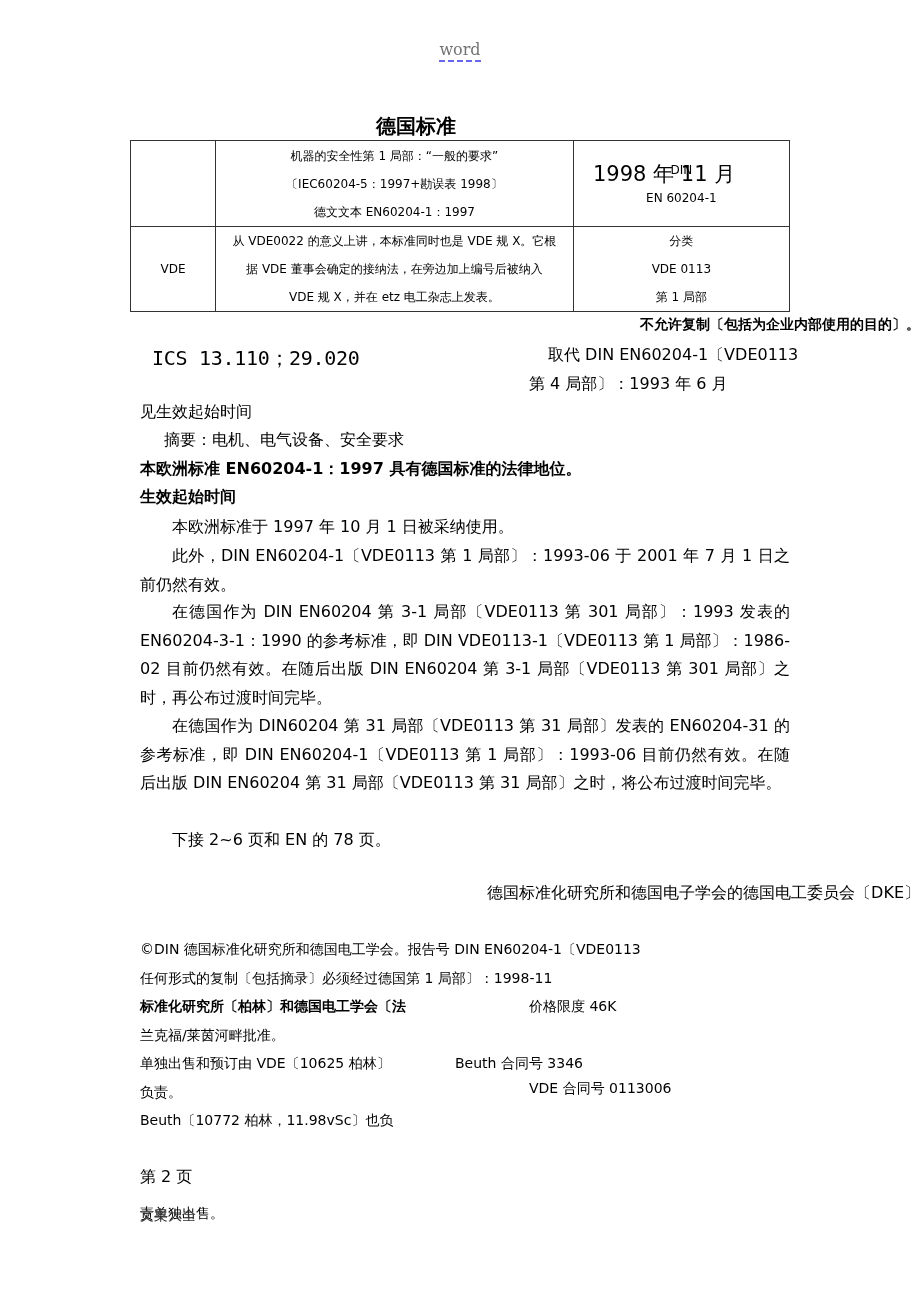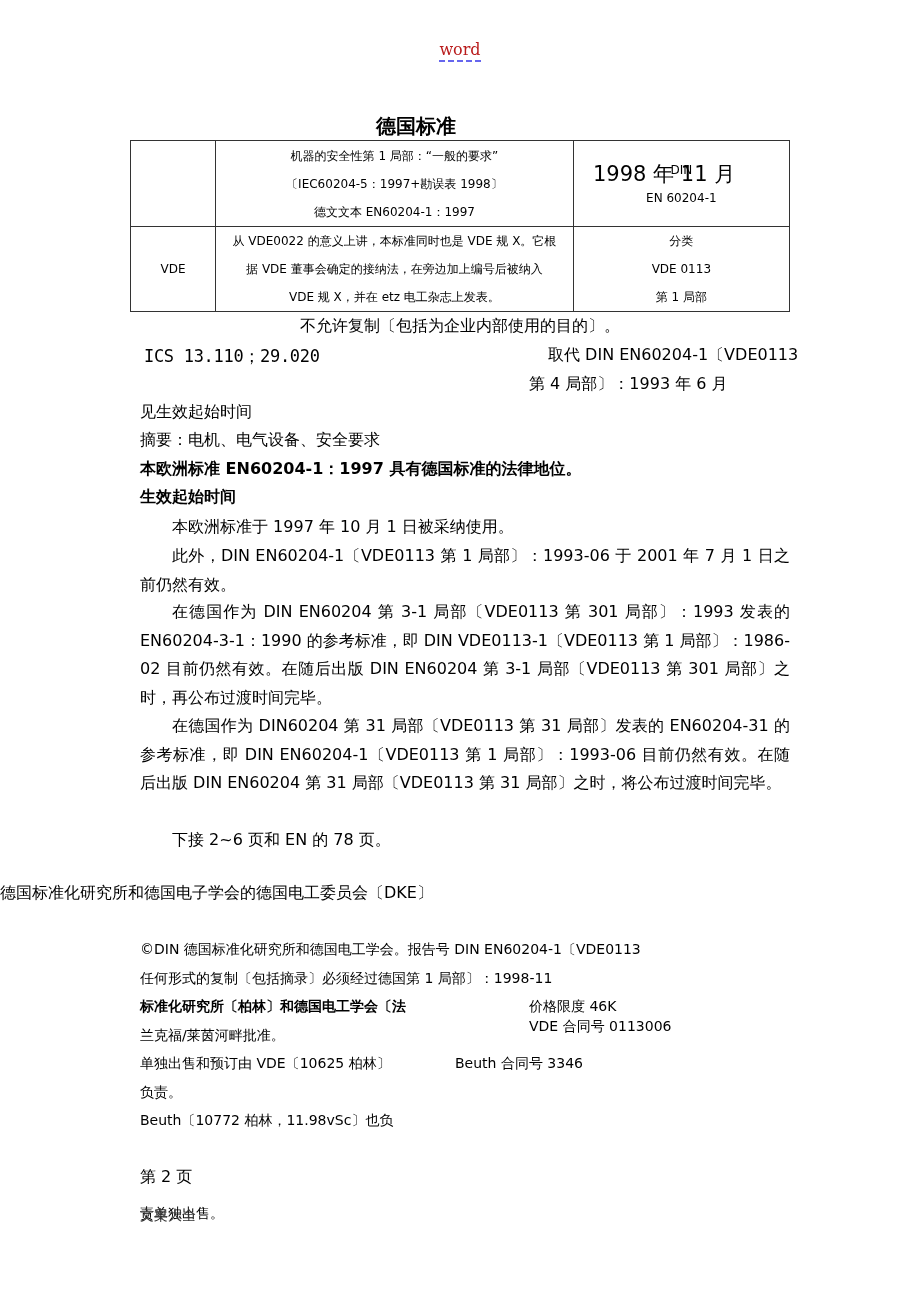--- a/index.html
+++ b/index.html
@@ -5,50 +5,50 @@
     html, body { margin: 0; padding: 0; background: #ffffff; }
     body {
       width: 920px; height: 1302px; position: relative; overflow: hidden;
       font-family: "DejaVu Sans", "Liberation Sans", sans-serif;
       color: #000; font-size: 16px;
     }
     .abs { position: absolute; white-space: nowrap; }
     .header-link {
       left: 0; width: 920px; top: 40px; text-align: center;
       font-family: "DejaVu Serif", "Liberation Serif", serif;
-      font-size: 16px; color: #b91c1c;
+      font-size: 16px; color: #737373;
     }
     .header-link span {
       border-bottom: 2px dashed #6666ee; padding-bottom: 1px; cursor: pointer;
     }
     .title { left: 376px; top: 113px; font-size: 20px; font-weight: bold; }
     .date { left: 593px; top: 116px; font-size: 21px; margin-top: 44px; }
     table.std {
       position: absolute; left: 130px; top: 140px; width: 660px;
       border-collapse: collapse; font-size: 12px;
     }
     table.std td {
       border: 1px solid #333; text-align: center; vertical-align: middle;
       padding: 0 4px; line-height: 28px;
     }
     table.std td.c1 { width: 77px; }
     table.std td.c2 { width: 353px; }
     table.std td.c3 { width: 210px; }
     table.std tr.r1 { height: 86px; }
     table.std tr.r2 { height: 85px; }
     .cell-line { display: block; }
-    .noreprint { left: 0; width: 920px; top: 316px; text-align: center; font-size: 16px; font-weight: normal; }
-    .ics { left: 144px; top: 345px; font-size: 17px; font-family: "DejaVu Sans Mono", "Liberation Mono", monospace; letter-spacing: -0.3px; }
+    .noreprint { left: 0; width: 920px; top: 316px; text-align: right; font-size: 14px; font-weight: bold; }
+    .ics { left: 152px; top: 345px; font-size: 20px; font-family: "DejaVu Sans Mono", "Liberation Mono", monospace; letter-spacing: -0.3px; }
     .replace1 { left: 548px; top: 345px; font-size: 16px; }
     .replace2 { left: 529px; top: 374px; font-size: 16px; }
     .body-line { left: 140px; font-size: 16px; }
     .bold { font-weight: bold; }
     .para { position: absolute; left: 140px; width: 650px; font-size: 16px; line-height: 28.6px; white-space: normal; text-align: justify; }
     .indent { text-indent: 32px; }
-    .dke { left: 0; width: 920px; top: 883px; text-align: left; font-size: 16px; }
+    .dke { left: 0; width: 920px; top: 883px; text-align: right; font-size: 16px; }
     .small { font-size: 14px; left: 140px; }
     .footer-left { left: 140px; top: 1207px; font-family: "DejaVu Serif", "Liberation Serif", serif; font-size: 14px; color: #333; }
   </style>
 </head>
 <body>
 
 <div class="abs header-link">
   <span>word</span>
 </div>
 
@@ -84,38 +84,38 @@
   </tr>
 </tbody>
   </table>
 
 <div class="abs noreprint">不允许复制〔包括为企业内部使用的目的〕。</div>
 <div class="abs ics">ICS 13.110；29.020</div>
 <div class="abs replace1">取代 DIN EN60204-1〔VDE0113</div>
 <div class="abs replace2">第 4 局部〕：1993 年 6 月</div>
 
 <div class="abs body-line" style="top:402px;">见生效起始时间</div>
-<div class="abs body-line" style="top:430px;">摘要：电机、电气设备、安全要求</div>
+<div class="abs body-line" style="top:430px;margin-left:24px;">摘要：电机、电气设备、安全要求</div>
 <div class="abs body-line bold" style="top:459px;">本欧洲标准 EN60204-1：1997 具有德国标准的法律地位。</div>
 <div class="abs body-line bold" style="top:487px;">生效起始时间</div>
 
 <div class="para indent" style="top:513px;">本欧洲标准于 1997 年 10 月 1 日被采纳使用。</div>
 <div class="para indent" style="top:542px;">此外，DIN EN60204-1〔VDE0113 第 1 局部〕：1993-06 于 2001 年 7 月 1 日之前仍然有效。</div>
 <div class="para indent" style="top:598px;">在德国作为 DIN EN60204 第 3-1 局部〔VDE0113 第 301 局部〕：1993 发表的 EN60204-3-1：1990 的参考标准，即 DIN VDE0113-1〔VDE0113 第 1 局部〕：1986-02 目前仍然有效。在随后出版 DIN EN60204 第 3-1 局部〔VDE0113 第 301 局部〕之时，再公布过渡时间完毕。</div>
 <div class="para indent" style="top:712px;">在德国作为 DIN60204 第 31 局部〔VDE0113 第 31 局部〕发表的 EN60204-31 的参考标准，即 DIN EN60204-1〔VDE0113 第 1 局部〕：1993-06 目前仍然有效。在随后出版 DIN EN60204 第 31 局部〔VDE0113 第 31 局部〕之时，将公布过渡时间完毕。</div>
 <div class="para indent" style="top:826px;">下接 2~6 页和 EN 的 78 页。</div>
 
 <div class="abs dke">德国标准化研究所和德国电子学会的德国电工委员会〔DKE〕</div>
 
 <div class="abs small" style="top:941px;">©DIN 德国标准化研究所和德国电工学会。报告号 DIN EN60204-1〔VDE0113</div>
 <div class="abs small" style="top:970px;">任何形式的复制〔包括摘录〕必须经过德国第 1 局部〕：1998-11</div>
 <div class="abs small" style="top:998px;font-weight:bold;">标准化研究所〔柏林〕和德国电工学会〔法</div>
 <div class="abs small" style="top:998px; left:529px;">价格限度 46K</div>
 <div class="abs small" style="top:1027px;">兰克福/莱茵河畔批准。</div>
-<div class="abs small" style="top:1018px; left:529px;">VDE 合同号 0113006</div>
+<div class="abs small" style="top:1080px; left:529px;">VDE 合同号 0113006</div>
 <div class="abs small" style="top:1055px;">单独出售和预订由 VDE〔10625 柏林〕</div>
 <div class="abs small" style="top:1055px; left:455px;">Beuth 合同号 3346</div>
 <div class="abs small" style="top:1084px;">负责。</div>
 <div class="abs small" style="top:1112px;">Beuth〔10772 柏林，11.98vSc〕也负</div>
 <div class="abs small" style="top:1205px;font-family:Liberation Mono, monospace;">责单独出售。</div>
 
 <div class="abs body-line" style="top:1167px;">第 2 页</div>
 
 <div class="abs footer-left">文案大全</div>
 

